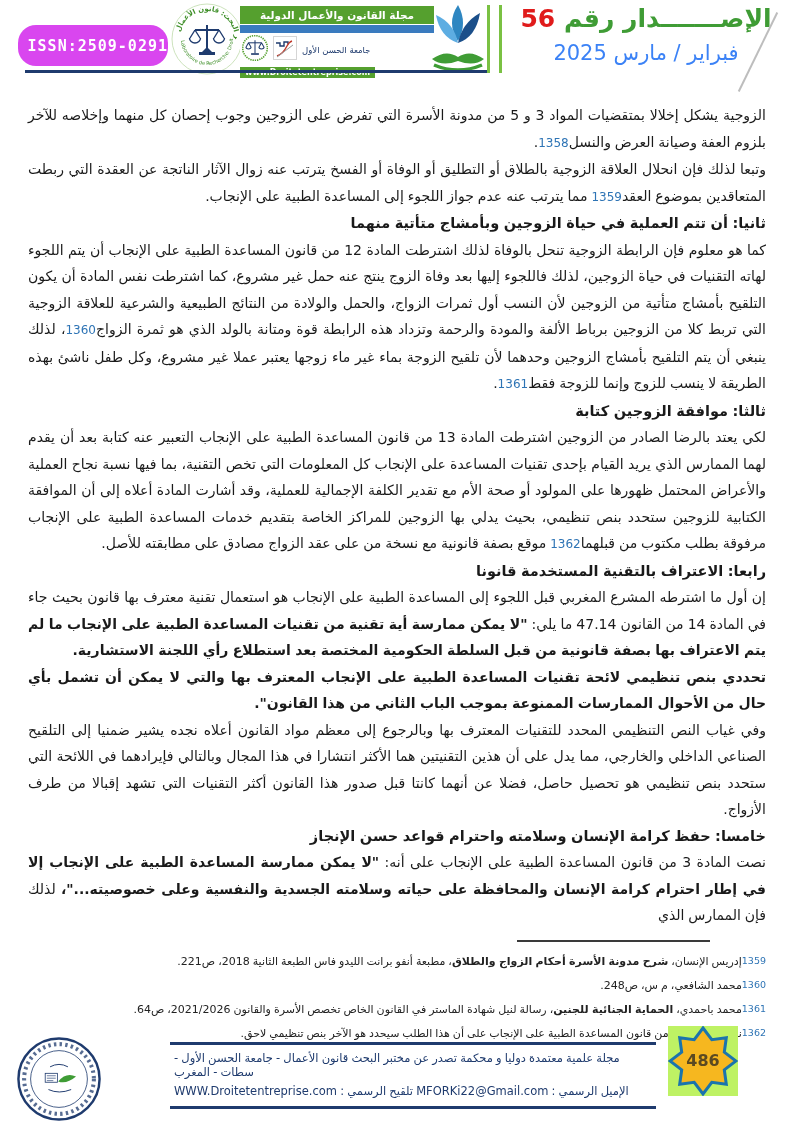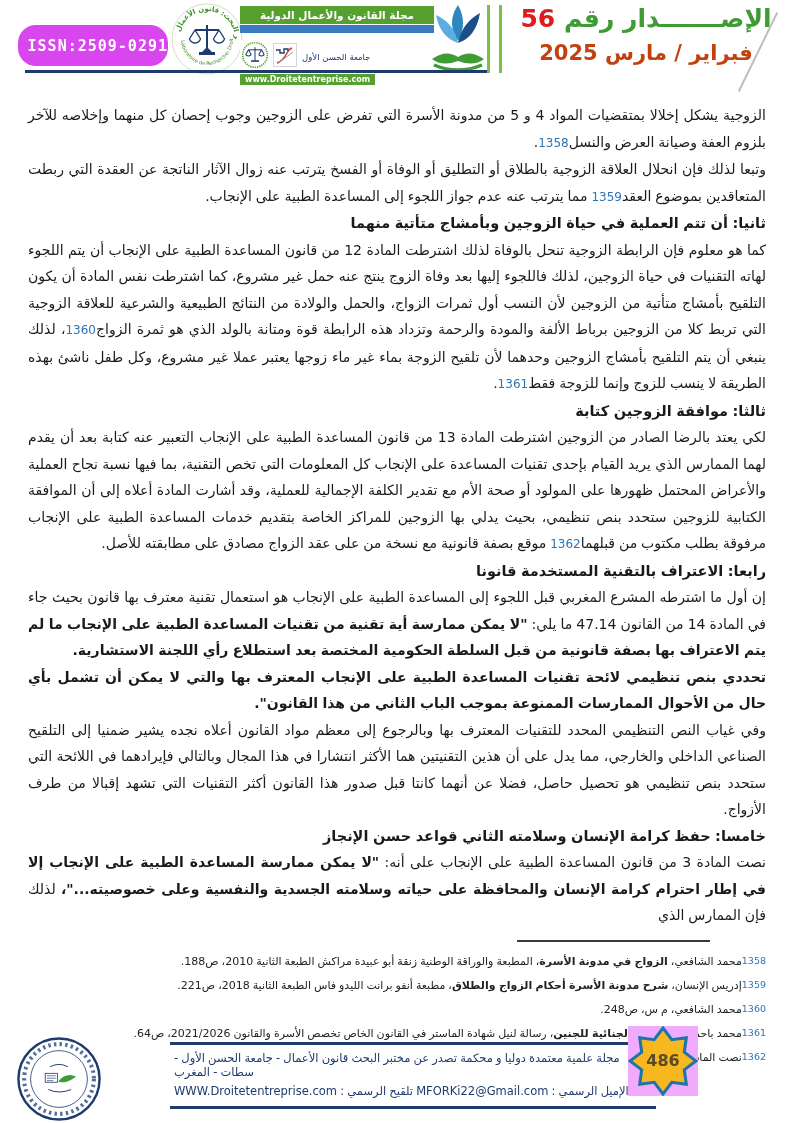--- a/index.html
+++ b/index.html
@@ -9,31 +9,31 @@
   
   .issn-pill{position:absolute;left:18px;top:25px;width:150px;height:41px;background:#d946ef;
              border-radius:18px;color:#fff;font-weight:bold;font-size:15px;display:flex;
              align-items:center;justify-content:flex-end;letter-spacing:1px;
              font-family:"DejaVu Sans Mono",monospace;}
   .lab-logo{position:absolute;left:171px;top:3px;width:72px;height:72px;}
   .banner{position:absolute;left:240px;top:6px;width:194px;}
   .banner-title{background:#55a02e;color:#fff;font-size:10.5px;font-weight:bold;text-align:center;
                 padding:3px 2px;direction:rtl;}
   .banner-strip{background:#3a7bbf;height:8px;margin-top:1px;}
-  .banner-row{display:flex;align-items:center;gap:5px;padding:2px 2px;background:#fff;margin-top:7px;}
+  .banner-row{display:flex;align-items:center;gap:5px;padding:2px 2px;background:#fff;}
   .univ{color:#1f3b6e;font-size:8.5px;direction:rtl;line-height:1.2;}
   .banner-url{background:#55a02e;color:#fff;font-size:8px;padding:1px 5px;width:max-content;
               font-weight:bold;}
   .bird-logo{position:absolute;left:427px;top:1px;}
   .green-bars{position:absolute;left:487px;top:5px;height:68px;width:9px;
               border-left:3px solid #7ac143;border-right:3px solid #7ac143;}
   .issue-block{position:absolute;left:502px;top:5px;width:288px;text-align:center;direction:rtl;}
   .issue-line{font-size:25px;font-weight:bold;color:#3f9c35;line-height:1.1;}
   .issue-num{color:#e01b1b;}
-  .issue-date{font-size:21px;font-weight:bold;color:#c2410c;margin-top:8px;}
+  .issue-date{font-size:21px;font-weight:normal;color:#3b82f6;margin-top:8px;}
   .diag{position:absolute;left:757px;top:8px;width:2px;height:88px;background:#bdbdbd;
         transform:rotate(26deg);}
   .header-rule{position:absolute;left:25px;top:70px;width:462px;height:3px;background:#1f3b6e;}
 
   
   .content{padding:102px 28px 0;direction:rtl;}
   .para,.heading{margin:0;font-size:14px;line-height:26.5px;color:#1a1a1a;text-align:justify;
                  word-spacing:-0.5px;}
   .heading{font-weight:bold;font-size:14.5px;text-align:right;}
   .bold{font-weight:bold;}
@@ -47,21 +47,21 @@
   .fn-bold{font-weight:bold;}
 
   
   .stamp{position:absolute;left:6px;top:1036px;background:#fff;}
   .footer-box{position:absolute;left:170px;top:1042px;width:478px;background:#fff;
               border-top:3px solid #1f3b6e;border-bottom:3px solid #1f3b6e;padding:6px 4px 8px;}
   .footer-line1,.footer-line2{color:#1f3b6e;font-weight:normal;font-size:11.5px;text-align:left;
               direction:rtl;word-spacing:-0.5px;}
   .footer-line2{margin-top:5px;}
   .footer-line2 .ltr{direction:ltr;unicode-bidi:embed;}
-  .page-badge{position:absolute;left:628px;top:1026px;width:70px;height:70px;background:#f0abfc;}
+  .page-badge{position:absolute;left:668px;top:1026px;width:70px;height:70px;background:#bef264;}
 </style>
 </head>
 <body>
 
 <div class="page">
 
   <header>
     <div class="issn-pill">
       <span>ISSN:2509-0291</span>
     </div>
@@ -137,37 +137,36 @@
         <span class="issue-num">56</span>
       </div>
       <div class="issue-date">فبراير / مارس 2025</div>
     </div>
     <div class="diag"></div>
 
     <div class="header-rule"></div>
   </header>
 
   <main class="content">
-      <p class="para"><span>الزوجية يشكل إخلالا بمتقضيات المواد 4 و 5 من مدونة الأسرة التي تفرض على الزوجين وجوب إحصان كل منهما وإخلاصه للآخر بلزوم العفة وصيانة العرض والنسل</span><span class="fnref">1358</span><span>.</span></p>
+      <p class="para"><span>الزوجية يشكل إخلالا بمتقضيات المواد 3 و 5 من مدونة الأسرة التي تفرض على الزوجين وجوب إحصان كل منهما وإخلاصه للآخر بلزوم العفة وصيانة العرض والنسل</span><span class="fnref">1358</span><span>.</span></p>
       <p class="para"><span>وتبعا لذلك فإن انحلال العلاقة الزوجية بالطلاق أو التطليق أو الوفاة أو الفسخ يترتب عنه زوال الآثار الناتجة عن العقدة التي ربطت المتعاقدين بموضوع العقد</span><span class="fnref">1359</span><span> مما يترتب عنه عدم جواز اللجوء إلى المساعدة الطبية على الإنجاب.</span></p>
       <p class="heading"><span>ثانيا: أن تتم العملية في حياة الزوجين وبأمشاج متأتية منهما</span></p>
       <p class="para"><span>كما هو معلوم فإن الرابطة الزوجية تنحل بالوفاة لذلك اشترطت المادة 12 من قانون المساعدة الطبية على الإنجاب أن يتم اللجوء لهاته التقنيات في حياة الزوجين، لذلك فاللجوء إليها بعد وفاة الزوج ينتج عنه حمل غير مشروع، كما اشترطت نفس المادة أن يكون التلقيح بأمشاج متأتية من الزوجين لأن النسب أول ثمرات الزواج، والحمل والولادة من النتائج الطبيعية والشرعية للعلاقة الزوجية التي تربط كلا من الزوجين برباط الألفة والمودة والرحمة وتزداد هذه الرابطة قوة ومتانة بالولد الذي هو ثمرة الزواج</span><span class="fnref">1360</span><span>، لذلك ينبغي أن يتم التلقيح بأمشاج الزوجين وحدهما لأن تلقيح الزوجة بماء غير ماء زوجها يعتبر عملا غير مشروع، وكل طفل ناشئ بهذه الطريقة لا ينسب للزوج وإنما للزوجة فقط</span><span class="fnref">1361</span><span>.</span></p>
       <p class="heading"><span>ثالثا: موافقة الزوجين كتابة</span></p>
       <p class="para"><span>لكي يعتد بالرضا الصادر من الزوجين اشترطت المادة 13 من قانون المساعدة الطبية على الإنجاب التعبير عنه كتابة بعد أن يقدم لهما الممارس الذي يريد القيام بإحدى تقنيات المساعدة على الإنجاب كل المعلومات التي تخص التقنية، بما فيها نسبة نجاح العملية والأعراض المحتمل ظهورها على المولود أو صحة الأم مع تقدير الكلفة الإجمالية للعملية، وقد أشارت المادة أعلاه إلى أن الموافقة الكتابية للزوجين ستحدد بنص تنظيمي، بحيث يدلي بها الزوجين للمراكز الخاصة بتقديم خدمات المساعدة الطبية على الإنجاب مرفوقة بطلب مكتوب من قبلهما</span><span class="fnref">1362</span><span> موقع بصفة قانونية مع نسخة من على عقد الزواج مصادق على مطابقته للأصل.</span></p>
       <p class="heading"><span>رابعا: الاعتراف بالتقنية المستخدمة قانونا</span></p>
       <p class="para"><span>إن أول ما اشترطه المشرع المغربي قبل اللجوء إلى المساعدة الطبية على الإنجاب هو استعمال تقنية معترف بها قانون بحيث جاء في المادة 14 من القانون 47.14 ما يلي: </span><span class="bold">"لا يمكن ممارسة أية تقنية من تقنيات المساعدة الطبية على الإنجاب ما لم يتم الاعتراف بها بصفة قانونية من قبل السلطة الحكومية المختصة بعد استطلاع رأي اللجنة الاستشارية.</span></p>
       <p class="para"><span class="bold">تحددي بنص تنظيمي لائحة تقنيات المساعدة الطبية على الإنجاب المعترف بها والتي لا يمكن أن تشمل بأي حال من الأحوال الممارسات الممنوعة بموجب الباب الثاني من هذا القانون".</span></p>
       <p class="para"><span>وفي غياب النص التنظيمي المحدد للتقنيات المعترف بها وبالرجوع إلى معظم مواد القانون أعلاه نجده يشير ضمنيا إلى التلقيح الصناعي الداخلي والخارجي، مما يدل على أن هذين التقنيتين هما الأكثر انتشارا في هذا المجال وبالتالي فإيرادهما في اللائحة التي ستحدد بنص تنظيمي هو تحصيل حاصل، فضلا عن أنهما كانتا قبل صدور هذا القانون أكثر التقنيات التي تشهد إقبالا من طرف الأزواج.</span></p>
-      <p class="heading"><span>خامسا: حفظ كرامة الإنسان وسلامته الثاني قواعد حسن الإنجاز</span></p>
+      <p class="heading"><span>خامسا: حفظ كرامة الإنسان وسلامته واحترام قواعد حسن الإنجاز</span></p>
       <p class="para"><span>نصت المادة 3 من قانون المساعدة الطبية على الإنجاب على أنه: </span><span class="bold">"لا يمكن ممارسة المساعدة الطبية على الإنجاب إلا في إطار احترام كرامة الإنسان والمحافظة على حياته وسلامته الجسدية والنفسية وعلى خصوصيته..."،</span><span> لذلك فإن الممارس الذي</span></p>
     </main>
 
   <div class="fn-sep"></div>
   <section class="footnotes">
-      <div class="footnote"><span class="fn-num">1358</span><span>محمد الشافعي، </span><span class="fn-bold">الزواج في مدونة الأسرة</span><span>، المطبعة والوراقة الوطنية زنقة أبو عبيدة مراكش الطبعة الثانية 2010، ص188.</span></div>
       <div class="footnote"><span class="fn-num">1359</span><span>إدريس الإنسان، </span><span class="fn-bold">شرح مدونة الأسرة أحكام الزواج والطلاق</span><span>، مطبعة أنفو برانت الليدو فاس الطبعة الثانية 2018، ص221.</span></div>
       <div class="footnote"><span class="fn-num">1360</span><span>محمد الشافعي، م س، ص248.</span></div>
       <div class="footnote"><span class="fn-num">1361</span><span>محمد باحمدي، </span><span class="fn-bold">الحماية الجنائية للجنين</span><span>، رسالة لنيل شهادة الماستر في القانون الخاص تخصص الأسرة والقانون 2021/2026، ص64.</span></div>
       <div class="footnote"><span class="fn-num">1362</span><span>نصت المادة 12 من قانون المساعدة الطبية على الإنجاب على أن هذا الطلب سيحدد هو الآخر بنص تنظيمي لاحق.</span></div>
     </section>
 
   <footer>
     <div class="stamp">
       <svg width="106" height="86" viewBox="0 0 106 106">
         <circle cx="53" cy="53" r="50" fill="#fff" stroke="#1f3b6e" stroke-width="3"></circle>

